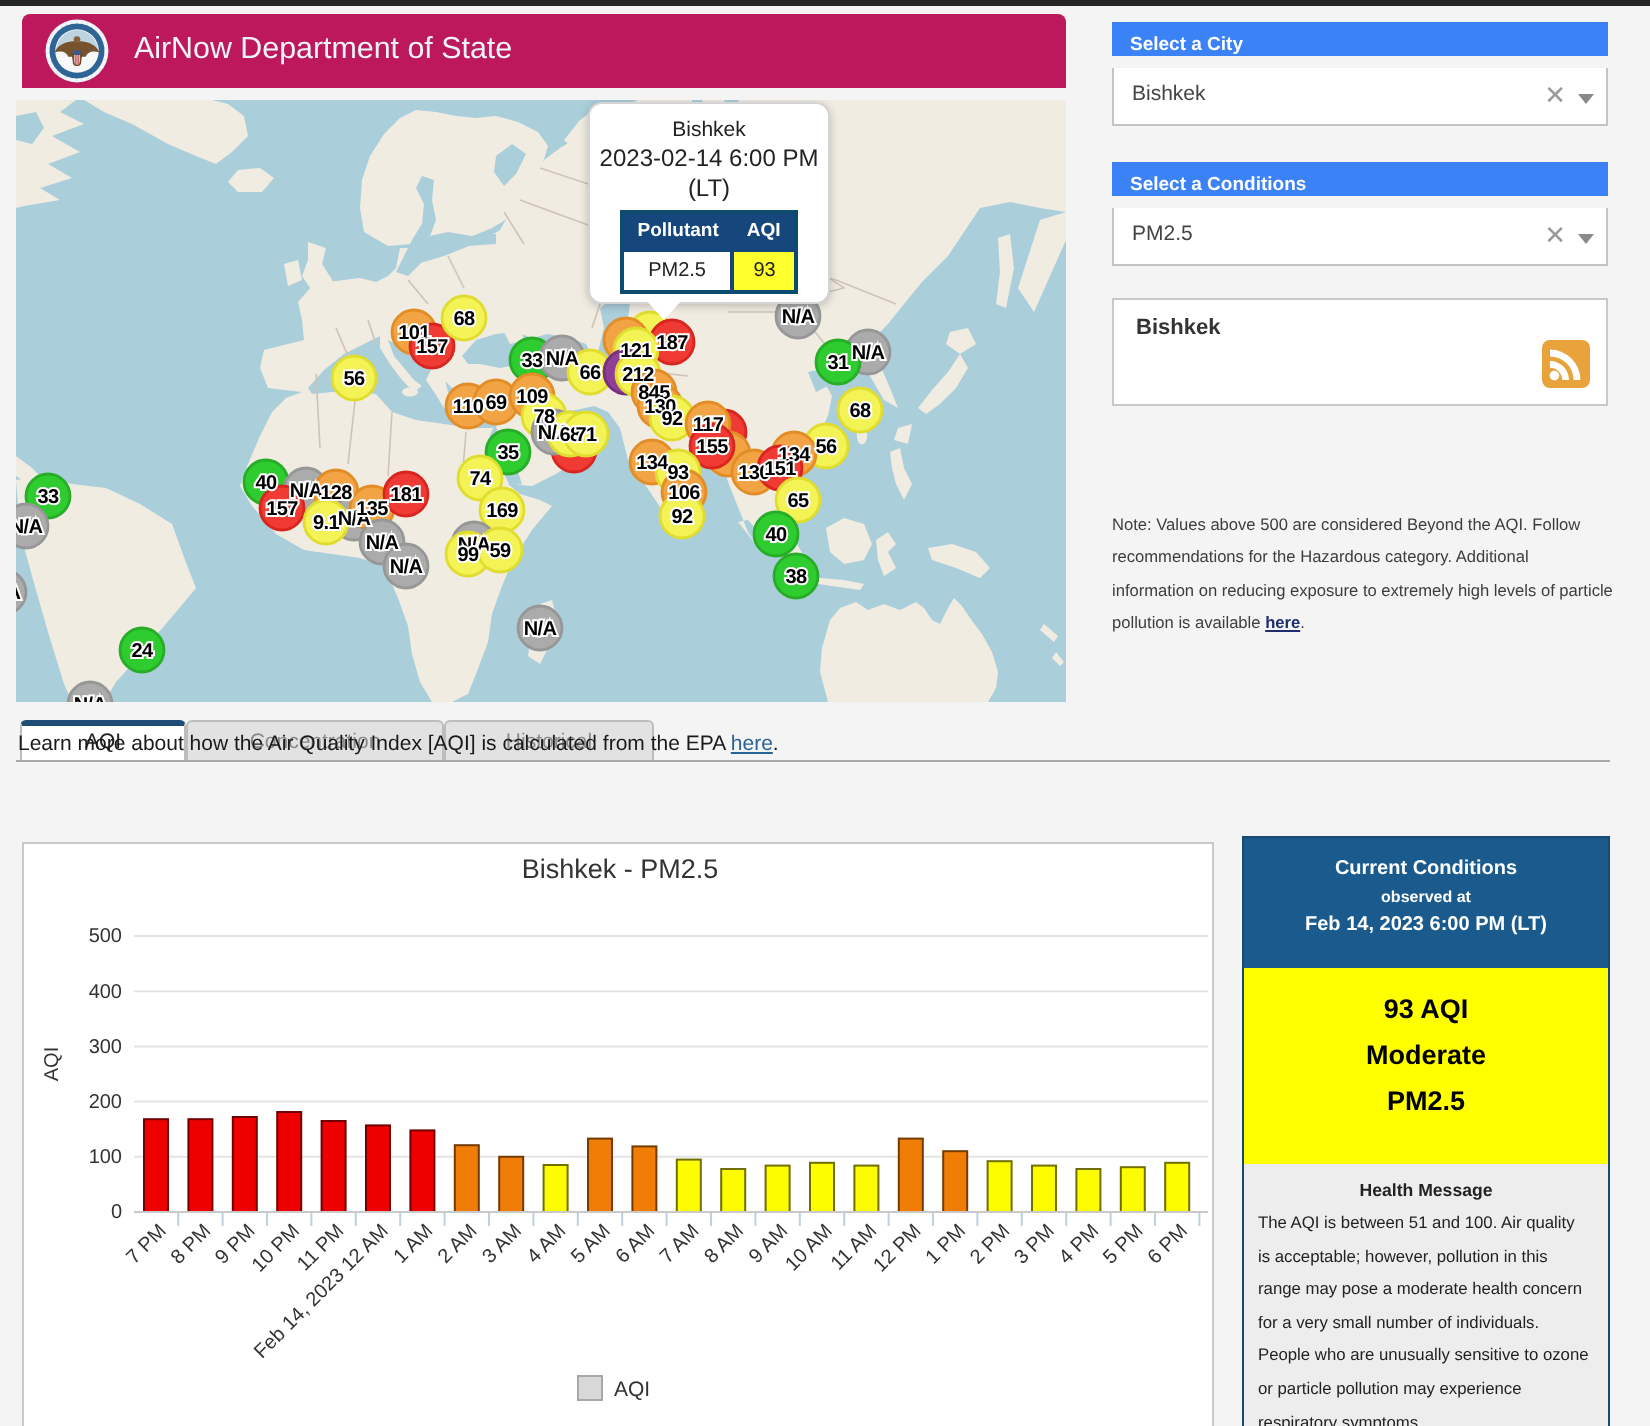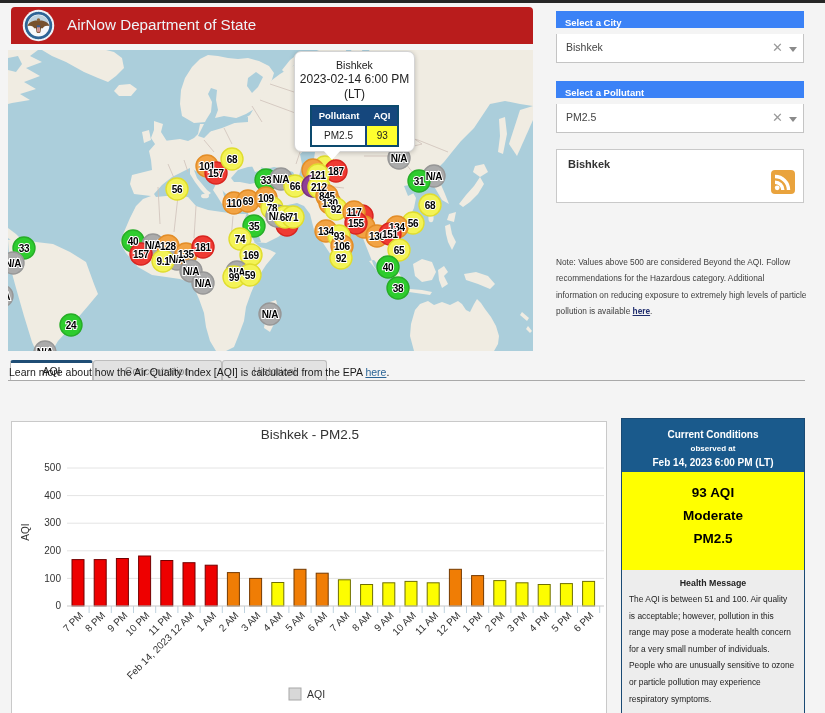--- a/index.html
+++ b/index.html
@@ -1,17 +1,17 @@
 <!DOCTYPE html>
 <html><head><meta charset="utf-8"><title>AirNow Department of State</title>
 <style>
 * { margin:0; padding:0; box-sizing:border-box; }
 body { width:825px; height:713px; background:#f4f4f4; font-family:"Liberation Sans", sans-serif; position:relative; overflow:hidden; }
 #topstrip { position:absolute; left:0; top:0; width:825px; height:3px; background:#262626; }
-#hdr { position:absolute; left:11px; top:7px; width:522px; height:37px; background:#b91c1c; border-radius:4px 4px 0 0; }
+#hdr { position:absolute; left:11px; top:7px; width:522px; height:37px; background:#be185d; border-radius:4px 4px 0 0; }
 #hdr .t { position:absolute; left:56px; top:9px; color:#eef3f8; font-size:15.2px; }
 #map { position:absolute; left:8px; top:50px; width:525px; height:301px; overflow:hidden; }
 #tooltip { position:absolute; left:286px; top:1px; width:121px; height:101px; background:#fff; border:1px solid #d4d4d4; border-radius:7px; box-shadow:0 1px 5px rgba(0,0,0,0.22); text-align:center; color:#222; }
 .tt-line1 { margin-top:7px; font-size:10.5px; }
 .tt-line2 { font-size:12px; margin-top:1px; }
 .tt-table { margin:4px auto 0 auto; border-collapse:collapse; border:2px solid #0c4a6e; }
 .tt-table th { background:#15477d; color:#fff; font-size:9.5px; padding:3px 7px; }
 .tt-table td { font-size:10px; padding:4px 7px; border-top:2px solid #15477d; }
 .tt-table .aqi { background:#ffff2e; border-left:2px solid #15477d; }
 .tt-tail { position:absolute; left:28px; bottom:-9px; width:0; height:0; border-left:9px solid transparent; border-right:9px solid transparent; border-top:10px solid #fff; }
@@ -24,21 +24,21 @@
 #chartbox { position:absolute; left:11px; top:421px; width:596px; height:332px; background:#fff; border:1px solid #c9c9c9; }
 .bluehead { position:absolute; left:556px; width:248px; height:17px; background:#3b82f6; color:#fff; font-size:9.5px; font-weight:bold; line-height:23px; padding-left:9px; }
 .selbox { position:absolute; left:556px; width:248px; height:29px; background:#fff; border:1px solid #c4c4c4; border-top:none; font-size:10.5px; color:#444; line-height:27px; padding-left:9px; }
 .selbox .x { position:absolute; right:20px; top:0; color:#999; font-size:13px; }
 .selbox .ar { position:absolute; right:6px; top:13px; width:0; height:0; border-left:4.5px solid transparent; border-right:4.5px solid transparent; border-top:5px solid #8a8a8a; }
 #rssbox { position:absolute; left:556px; top:149px; width:248px; height:54px; background:#fff; border:1px solid #c9c9c9; }
 #rssbox .city { position:absolute; left:11px; top:8px; font-weight:bold; font-size:11px; color:#333; }
 #note { position:absolute; left:556px; top:210px; width:262px; font-size:8.3px; color:#3d3d3d; line-height:16.4px;margin-top:44px; }
 #note a { color:#1f2d6e; font-weight:bold; }
 #cc { position:absolute; left:621px; top:418px; width:184px; height:296px; border:1px solid #1a4a74; background:#ededed; }
-#cc .head { background:#1a5a8c; color:#fff; text-align:center; padding:10px 0 4px 0; }
+#cc .head { background:#1a5a8c; color:#fff; text-align:center; padding:10px 0 16px 0; }
 #cc .head .l1 { font-size:10px; font-weight:bold; }
 #cc .head .l2 { font-size:8px; font-weight:bold; margin-top:4px; }
 #cc .head .l3 { font-size:10px; font-weight:bold; margin-top:4px; }
 #cc .yellow { background:#ffff00; text-align:center; padding:13px 0 24px 0; }
 #cc .yellow div { font-size:13.5px; font-weight:bold; color:#000; margin-top:8px; }
 #cc .yellow div:first-child { margin-top:0; }
 #cc .hm { text-align:center; font-size:8.8px; font-weight:bold; color:#222; margin-top:8px; }
 #cc .msg { font-size:8.4px; color:#222; line-height:16.6px; padding:3px 6px 0 7px; }
 </style></head>
 <body>
@@ -358,21 +358,21 @@
 <text x="514.0" y="198.0" font-size="10" fill="#333" text-anchor="end" transform="rotate(-45 510.0 194.0)">3 PM</text>
 <text x="536.2" y="198.0" font-size="10" fill="#333" text-anchor="end" transform="rotate(-45 532.2 194.0)">4 PM</text>
 <text x="558.4" y="198.0" font-size="10" fill="#333" text-anchor="end" transform="rotate(-45 554.4 194.0)">5 PM</text>
 <text x="580.6" y="198.0" font-size="10" fill="#333" text-anchor="end" transform="rotate(-45 576.6 194.0)">6 PM</text>
 <rect x="277" y="266" width="12" height="12" fill="#d8d8d8" stroke="#a8a8a8"></rect>
 <text x="295" y="276" font-size="10.5" fill="#333">AQI</text>
 </svg>
   </div>
 <div class="bluehead" style="top:11px">Select a City</div>
 <div class="selbox" style="top:34px">Bishkek<span class="x">✕</span><span class="ar"></span></div>
-<div class="bluehead" style="top:81px">Select a Pollutant</div>
+<div class="bluehead" style="top:81px">Select a Conditions</div>
 <div class="selbox" style="top:104px">PM2.5<span class="x">✕</span><span class="ar"></span></div>
 <div id="rssbox">
     <span class="city">Bishkek</span>
     <svg width="24" height="24" viewBox="0 0 24 24" style="position:absolute;right:8px;top:20px">
 <rect width="24" height="24" rx="4" fill="#e9a33d"></rect>
 <circle cx="6.2" cy="17.8" r="2.4" fill="#fff"></circle>
 <path d="M4 10.5 a9.5 9.5 0 0 1 9.5 9.5 h-3.4 a6.1 6.1 0 0 0 -6.1 -6.1 Z" fill="#fff"></path>
 <path d="M4 4.8 a15.2 15.2 0 0 1 15.2 15.2 h-3.4 a11.8 11.8 0 0 0 -11.8 -11.8 Z" fill="#fff"></path>
 </svg>
   </div>

